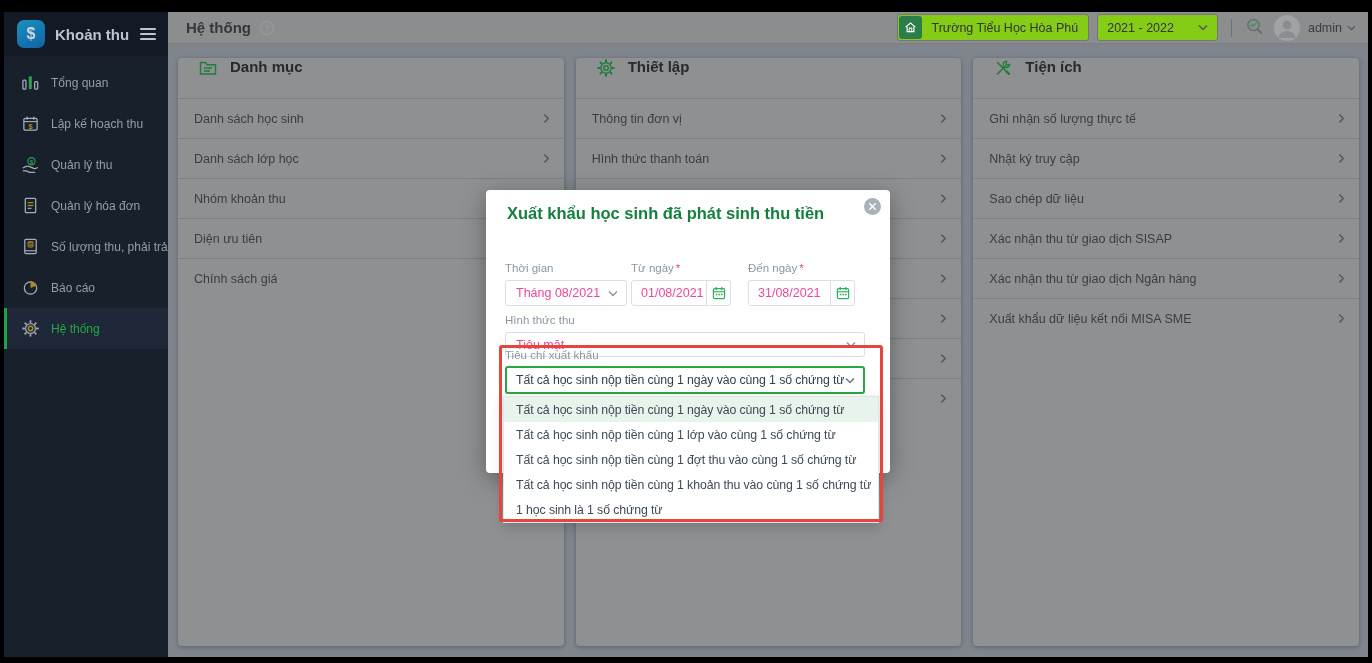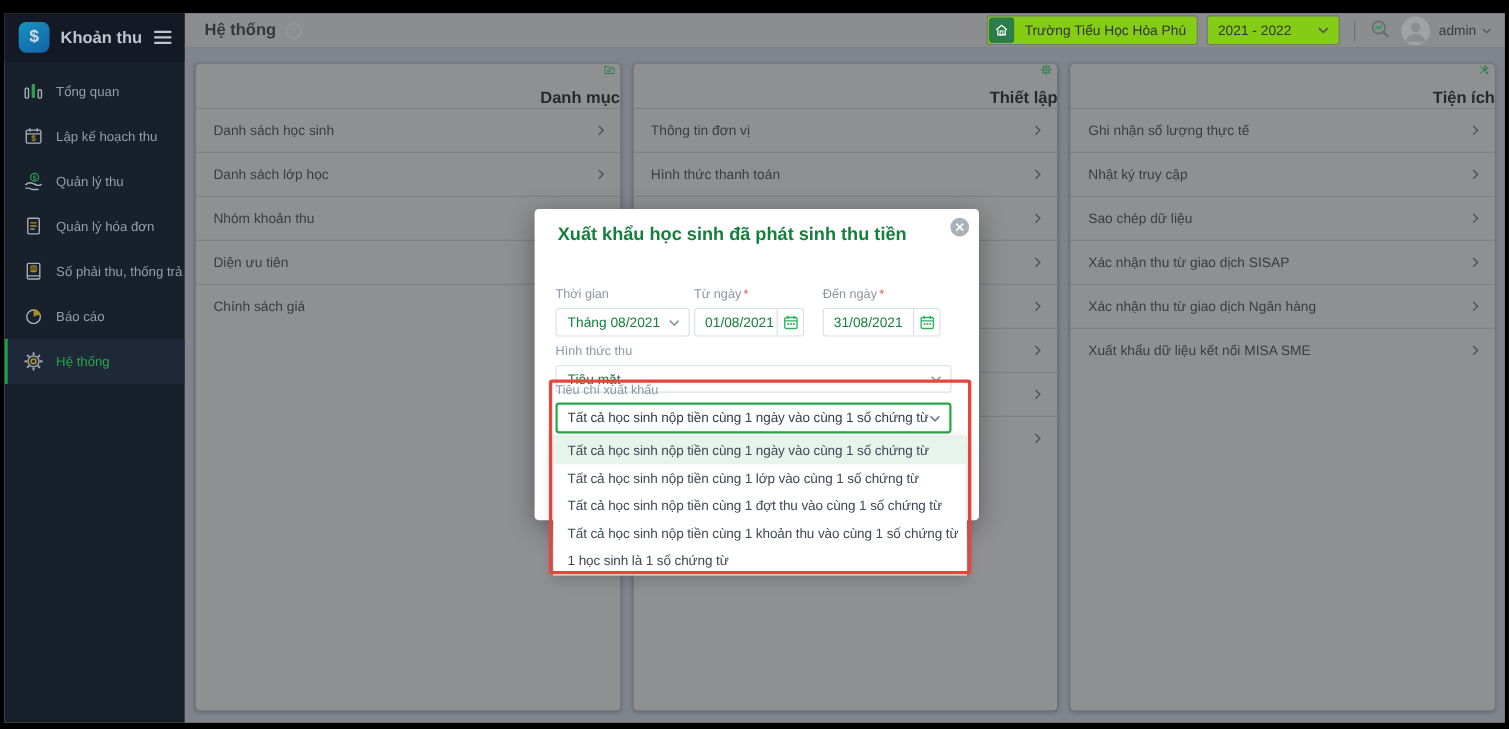--- a/index.html
+++ b/index.html
@@ -39,37 +39,37 @@
   .year-box { padding:0 9px; gap:24px; }
   .vdiv { width:1px; height:18px; background:#6f7173; margin:0 5px; }
   .avatar { width:26px; height:26px; border-radius:50%; background:#a0a2a5; overflow:hidden; position:relative; }
   .user { display:flex; align-items:center; gap:5px; cursor:pointer; }
   .user-name { font-size:12.5px; color:#3a3c3f; }
 
   
   .content { flex:1; background:#7f848d; padding:14px 9px 0 10px; display:flex; gap:12px; }
   .card { flex:1; height:588px; background:#8f9092; border-radius:4px; overflow:hidden;
     box-shadow:0 1px 4px rgba(0,0,0,.28); }
-  .card-head { height:40px; display:flex; align-items:flex-end; gap:12px; padding-left:4px;flex-direction:column; }
+  .card-head { height:40px; display:flex; align-items:flex-start; gap:12px; padding-left:20px; }
   .card-title { font-size:15px; font-weight:700; color:#28292b; }
   .row { height:40px; border-top:1px solid #7e8083; display:flex; align-items:center;
     justify-content:space-between; padding:0 14px 0 16px; cursor:pointer; }
   .row-label { font-size:12.5px; color:#3b3d40; white-space:nowrap; overflow:hidden; }
 
   
   .modal { position:absolute; left:486px; top:190px; width:404px; height:283px; background:#fff;
     border-radius:4px; box-shadow:0 6px 24px rgba(0,0,0,.35); z-index:50; }
   .m-title { position:absolute; left:21px; top:14px; font-size:16.5px; font-weight:600; color:#15803d; }
   .m-close { position:absolute; right:9px; top:8px; width:17px; height:17px; border:none; border-radius:50%;
     background:#a9b2ba; color:#fff; display:flex; align-items:center; justify-content:center; cursor:pointer; padding:0; }
   .fg { position:absolute;margin-top:16px; }
   .f-label { font-size:11.5px; color:#8a96a3; margin-bottom:6px; white-space:nowrap; }
   .req { color:#e05252; margin-left:2px; }
   .ctrl { height:26px; border:1px solid #d9dfe6; border-radius:3px; background:#fff;
-    display:flex; align-items:center; font-size:12.5px; color:#15803d; cursor:pointer; }
+    display:flex; align-items:center; font-size:12.5px; color:#ec4899; cursor:pointer; }
   .sel { padding:0 8px 0 10px; justify-content:space-between; }
   .date .txt { flex:1; padding-left:9px; }
   .date .cal { width:24px; height:100%; border-left:1px solid #d9dfe6; display:flex; align-items:center; justify-content:center; }
   .combo { position:absolute; left:19px; top:176px; width:360px; height:28px; border:2px solid #28a745;
     border-radius:3px; background:#fff; display:flex; align-items:center; justify-content:space-between;
     padding:0 8px 0 9px; font-size:12.3px; color:#333f4b; cursor:pointer; }
   .wavy { text-decoration:underline wavy #e23b32; text-decoration-thickness:1px; text-underline-offset:3px;
     white-space:nowrap; overflow:hidden; letter-spacing:-0.1px; }
   .listbox { position:absolute; left:17px; top:206px; width:376px; background:#fff;
     border:1px solid #e1e5e9; box-shadow:0 4px 12px rgba(0,0,0,.18); z-index:5; }
@@ -147,21 +147,21 @@
 
       <div class="nav-item">
         <span class="ic">
           <svg width="19" height="19" viewBox="0 0 20 20">
               <rect x="4" y="2.5" width="12" height="15" rx="1.2" fill="none" stroke="#a6b0ba" stroke-width="1.3"></rect>
               <line x1="4" y1="14.5" x2="16" y2="14.5" stroke="#a6b0ba" stroke-width="1.2"></line>
               <rect x="7.5" y="5" width="5" height="5.5" rx="1" fill="none" stroke="#b08d22" stroke-width="1.1"></rect>
               <text x="10" y="9.4" fill="#b08d22" font-size="5.5" font-weight="bold" text-anchor="middle">$</text>
             </svg>
         </span>
-        <span>Số phải thu, thống trả</span>
+        <span>Số lượng thu, phải trả</span>
       </div>
 
       <div class="nav-item">
         <span class="ic">
           <svg width="19" height="19" viewBox="0 0 20 20">
               <circle cx="10" cy="10.5" r="6.5" fill="none" stroke="#a6b0ba" stroke-width="1.3"></circle>
               <path d="M10 10.5 L10 3.6 A6.9 6.9 0 0 1 16.4 8 Z" fill="#ab8d24"></path>
             </svg>
         </span>
         <span>Báo cáo</span>

